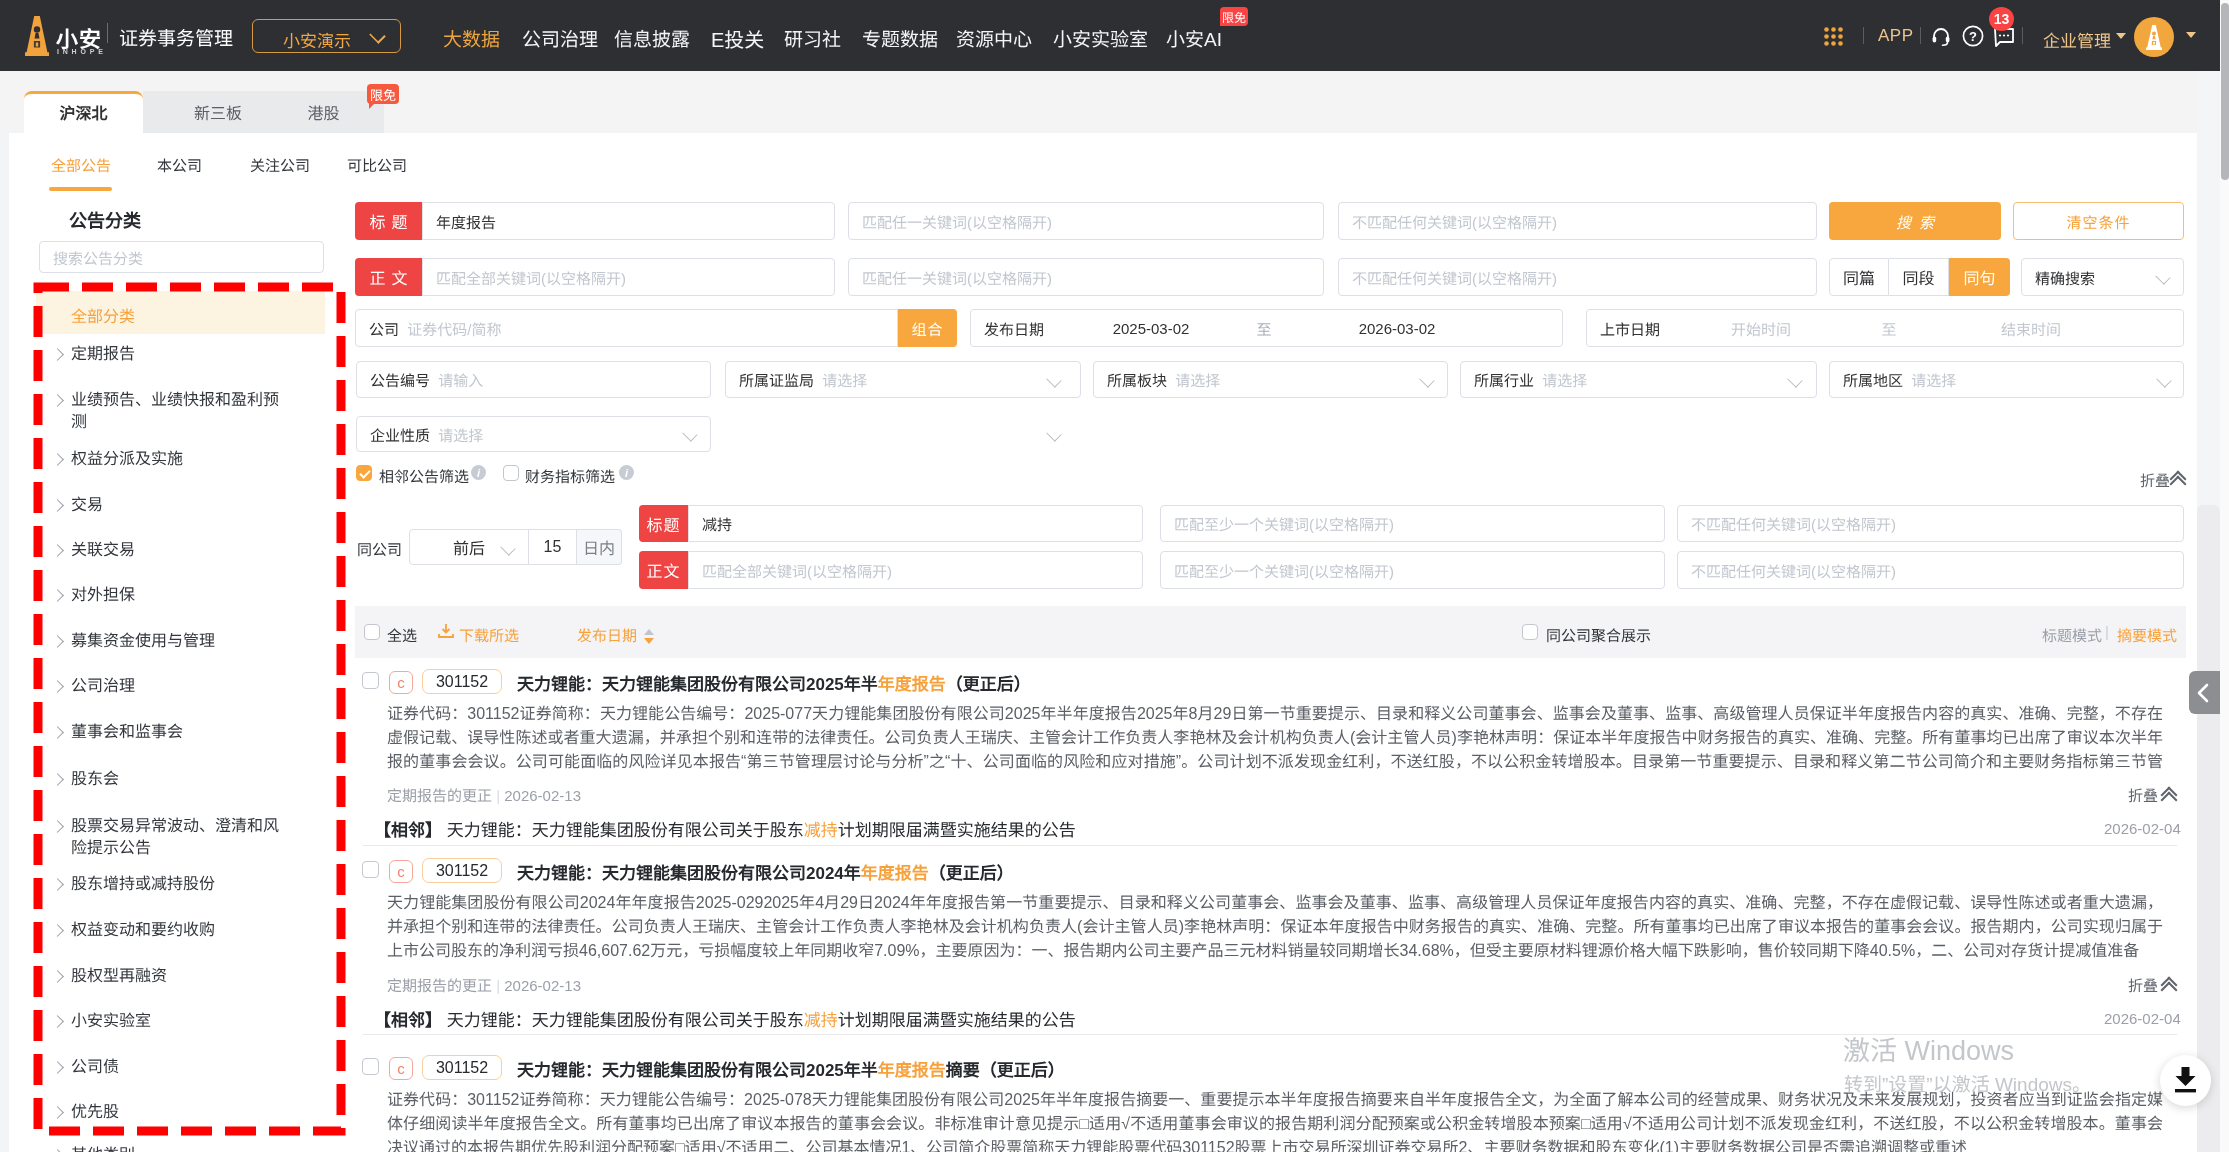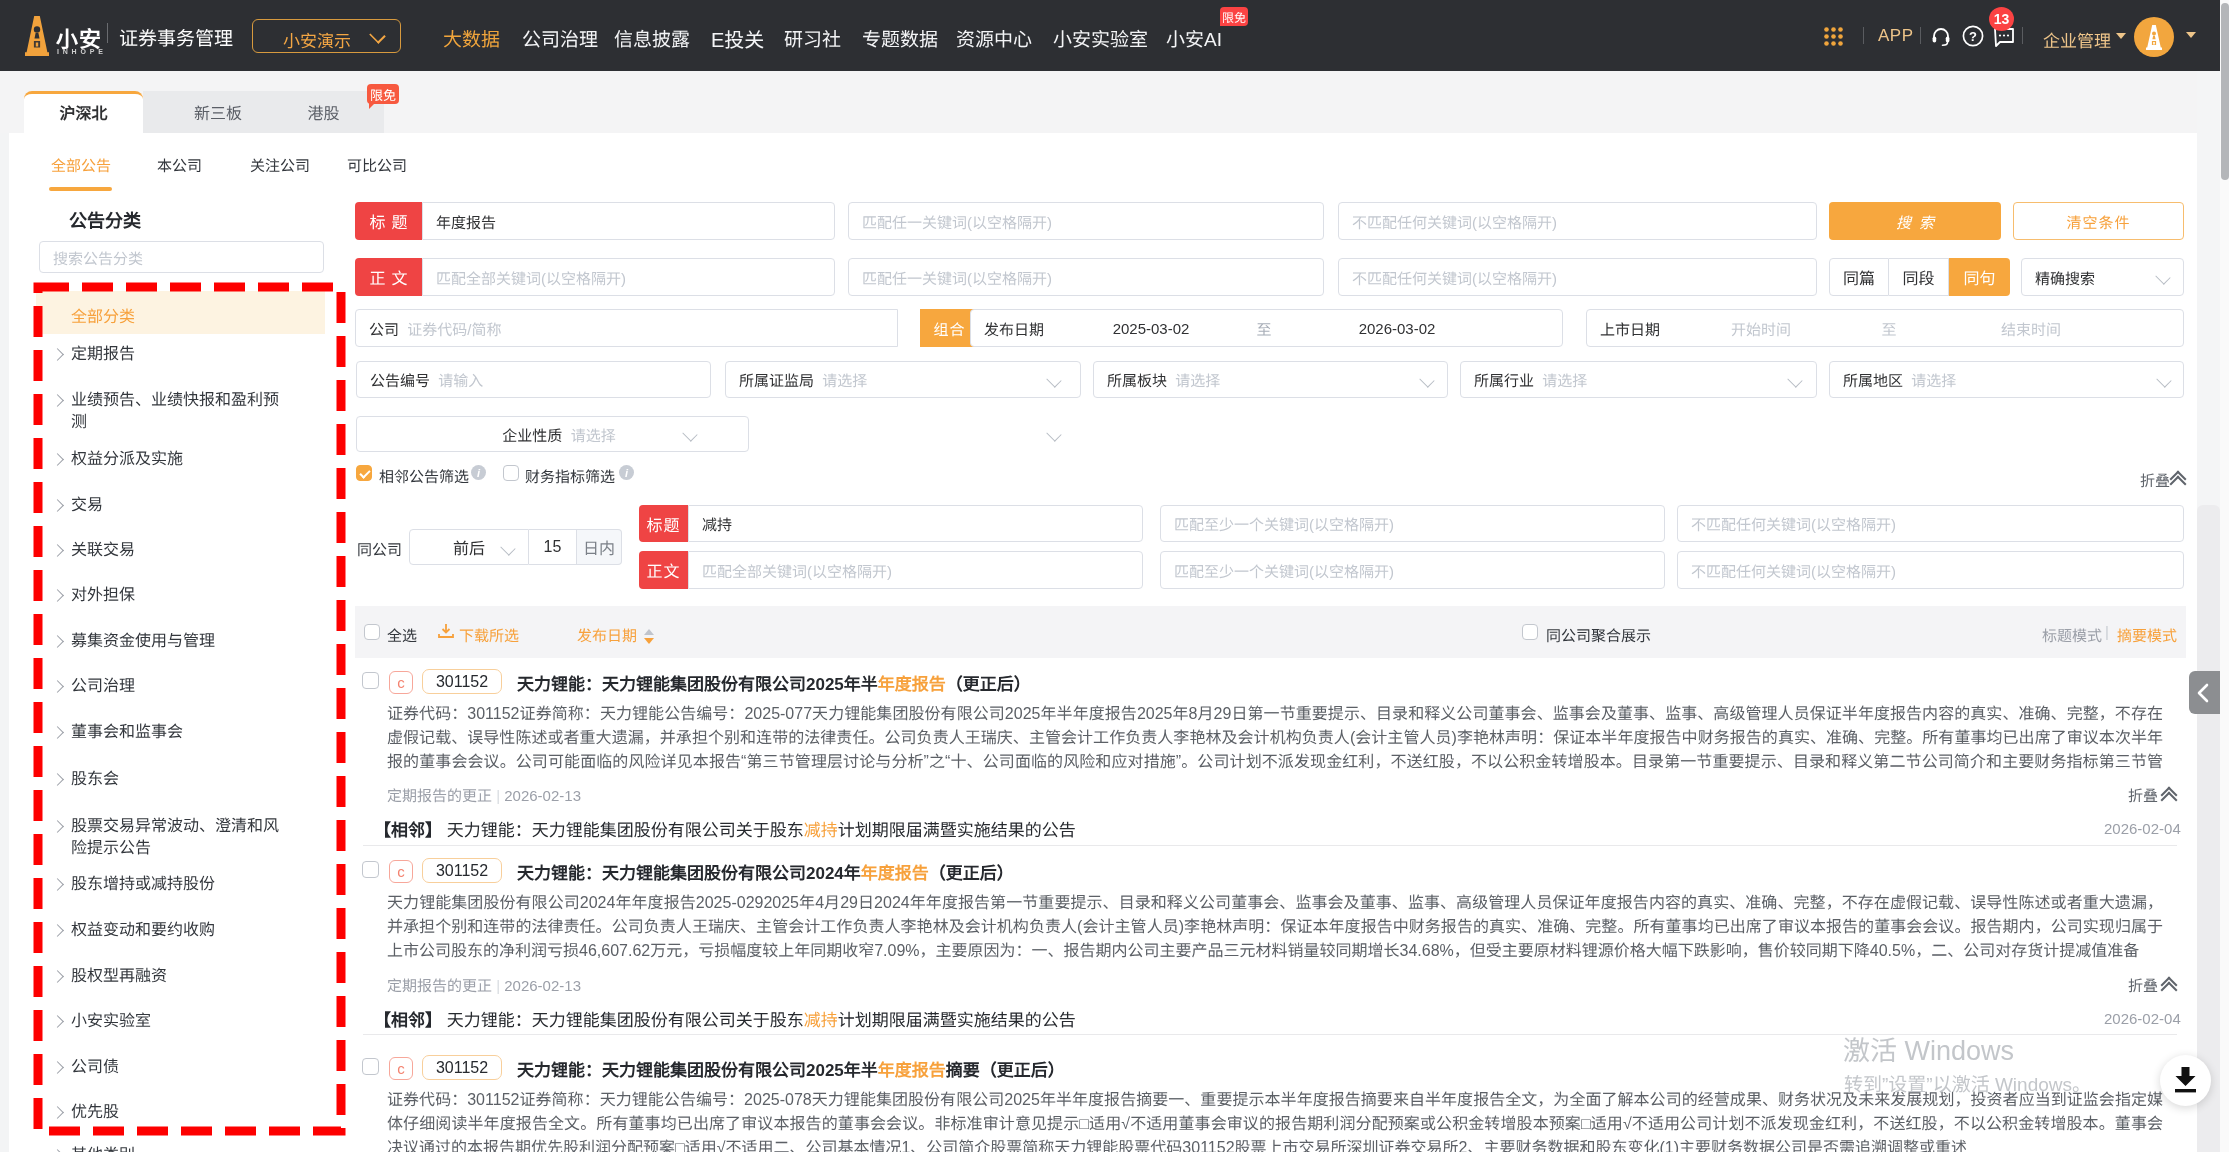--- a/index.html
+++ b/index.html
@@ -231,21 +231,21 @@
   <div style="box-sizing:border-box;width:61px;border-radius:0 4px 4px 0;display:flex;align-items:center;justify-content:center;font-size:16px;color:#fff;background:#f7a73e;">同句</div>
 </div>
 <div class="in" style="left:2021px;top:258px;width:163px;height:38px;">
       <span class="pad">精确搜索</span>
     </div>
 <div class="chev" style="left:2157px;top:271px;"></div>
 
 <div class="in" style="left:355px;top:309px;width:543px;height:38px;border-radius:4px 0 0 4px;text-align:center;">
       <span class="pad">公司&nbsp;&nbsp;<span class="ph">证券代码/简称</span></span>
     </div>
-<div class="btn" style="left:898px;top:309px;width:59px;height:38px;background:#f7a73e;color:#fff;border-radius:0 4px 4px 0;margin-left:22px;">组合</div>
+<div class="btn" style="left:898px;top:309px;width:59px;height:38px;background:#f7a73e;color:#fff;border-radius:0 4px 4px 0;">组合</div>
 <div class="in" style="left:970px;top:309px;width:593px;height:38px;">
       <span class="pad">发布日期</span>
       <span style="position:absolute;left:120px;width:120px;text-align:center;">2025-03-02</span>
       <span style="position:absolute;left:273px;width:40px;text-align:center;color:#a8aeb8;">至</span>
       <span style="position:absolute;left:366px;width:120px;text-align:center;">2026-03-02</span>
     </div>
 <div class="in" style="left:1586px;top:309px;width:598px;height:38px;">
       <span class="pad">上市日期</span>
       <span class="ph" style="position:absolute;left:114px;width:120px;text-align:center;">开始时间</span>
       <span class="ph" style="position:absolute;left:282px;width:40px;text-align:center;">至</span>
@@ -265,21 +265,21 @@
 <div class="chev" style="left:1421px;top:374px;"></div>
 <div class="in" style="left:1460px;top:361px;width:357px;height:37px;">
       <span class="pad">所属行业&nbsp;&nbsp;<span class="ph">请选择</span></span>
     </div>
 <div class="chev" style="left:1789px;top:374px;"></div>
 <div class="in" style="left:1829px;top:361px;width:355px;height:37px;">
       <span class="pad">所属地区&nbsp;&nbsp;<span class="ph">请选择</span></span>
     </div>
 <div class="chev" style="left:2158px;top:374px;"></div>
 
-<div class="in" style="left:356px;top:416px;width:393px;height:36px;justify-content:center;">
+<div class="in" style="left:356px;top:416px;width:355px;height:36px;">
       <span class="pad">企业性质&nbsp;&nbsp;<span class="ph">请选择</span></span>
     </div>
 <div class="chev" style="left:684px;top:428px;"></div>
 <div class="chev" style="left:1048px;top:428px;"></div>
 
 <div class="ck on" style="left:356px;top:465px;"></div>
 <div class="abs" style="left:379px;top:465px;font-size:15px;color:#33373d;">相邻公告筛选</div>
 <div class="info" style="left:471px;top:465px;">i</div>
 <div class="ck" style="left:503px;top:465px;"></div>
 <div class="abs" style="left:525px;top:465px;font-size:15px;color:#33373d;">财务指标筛选</div>

